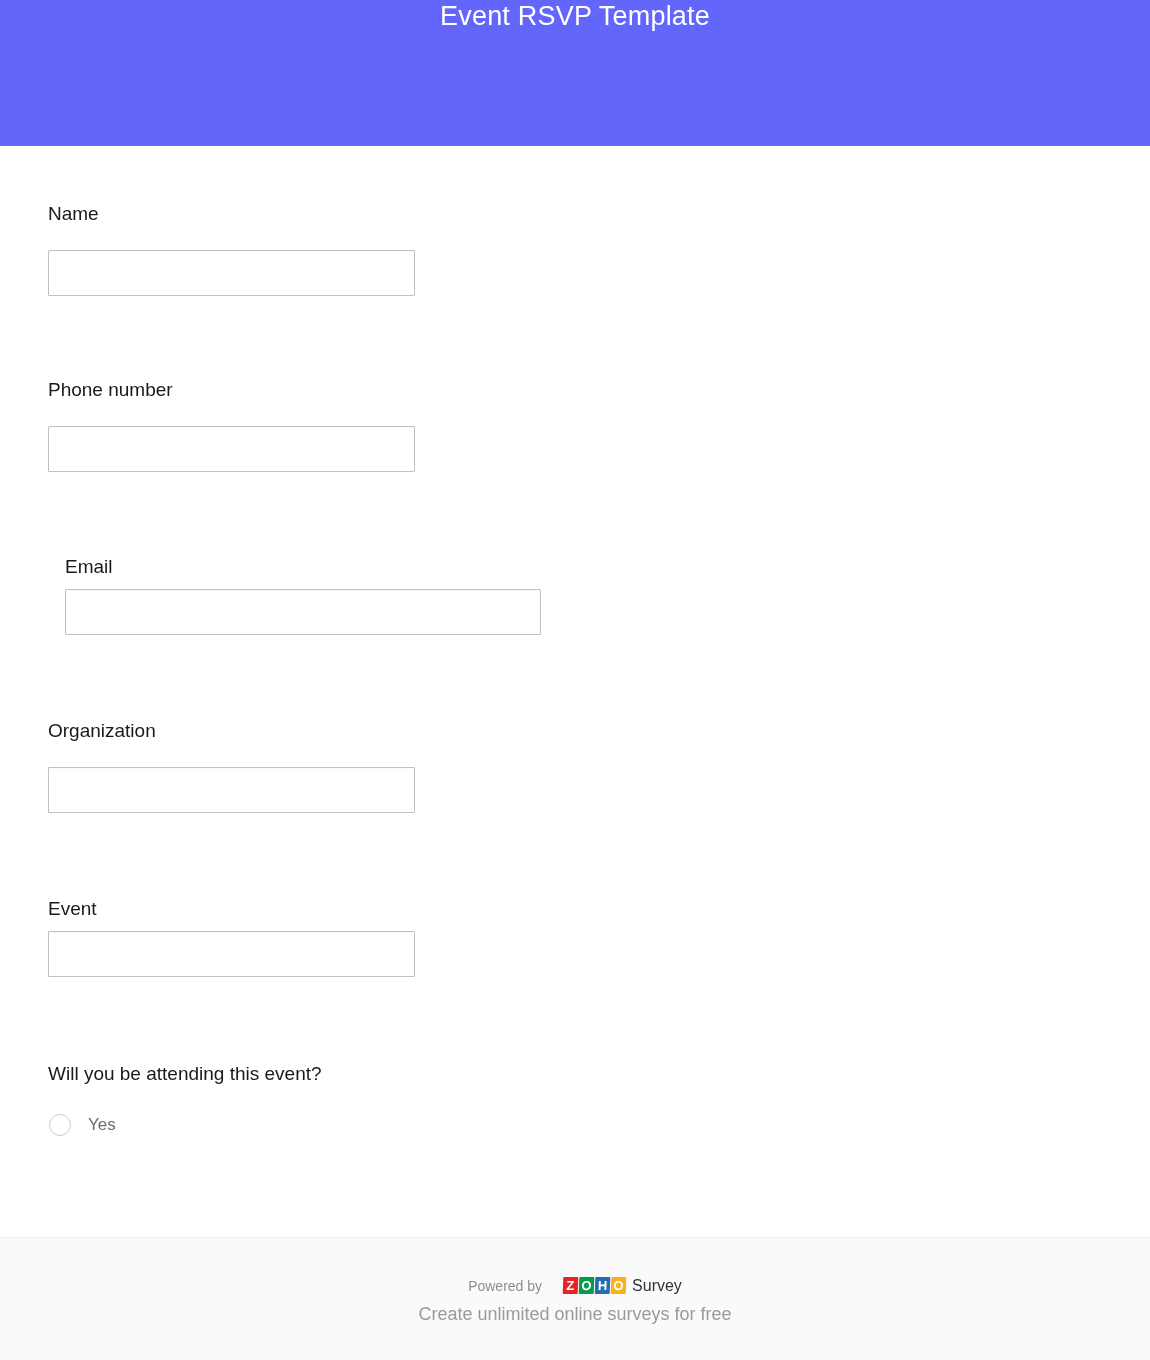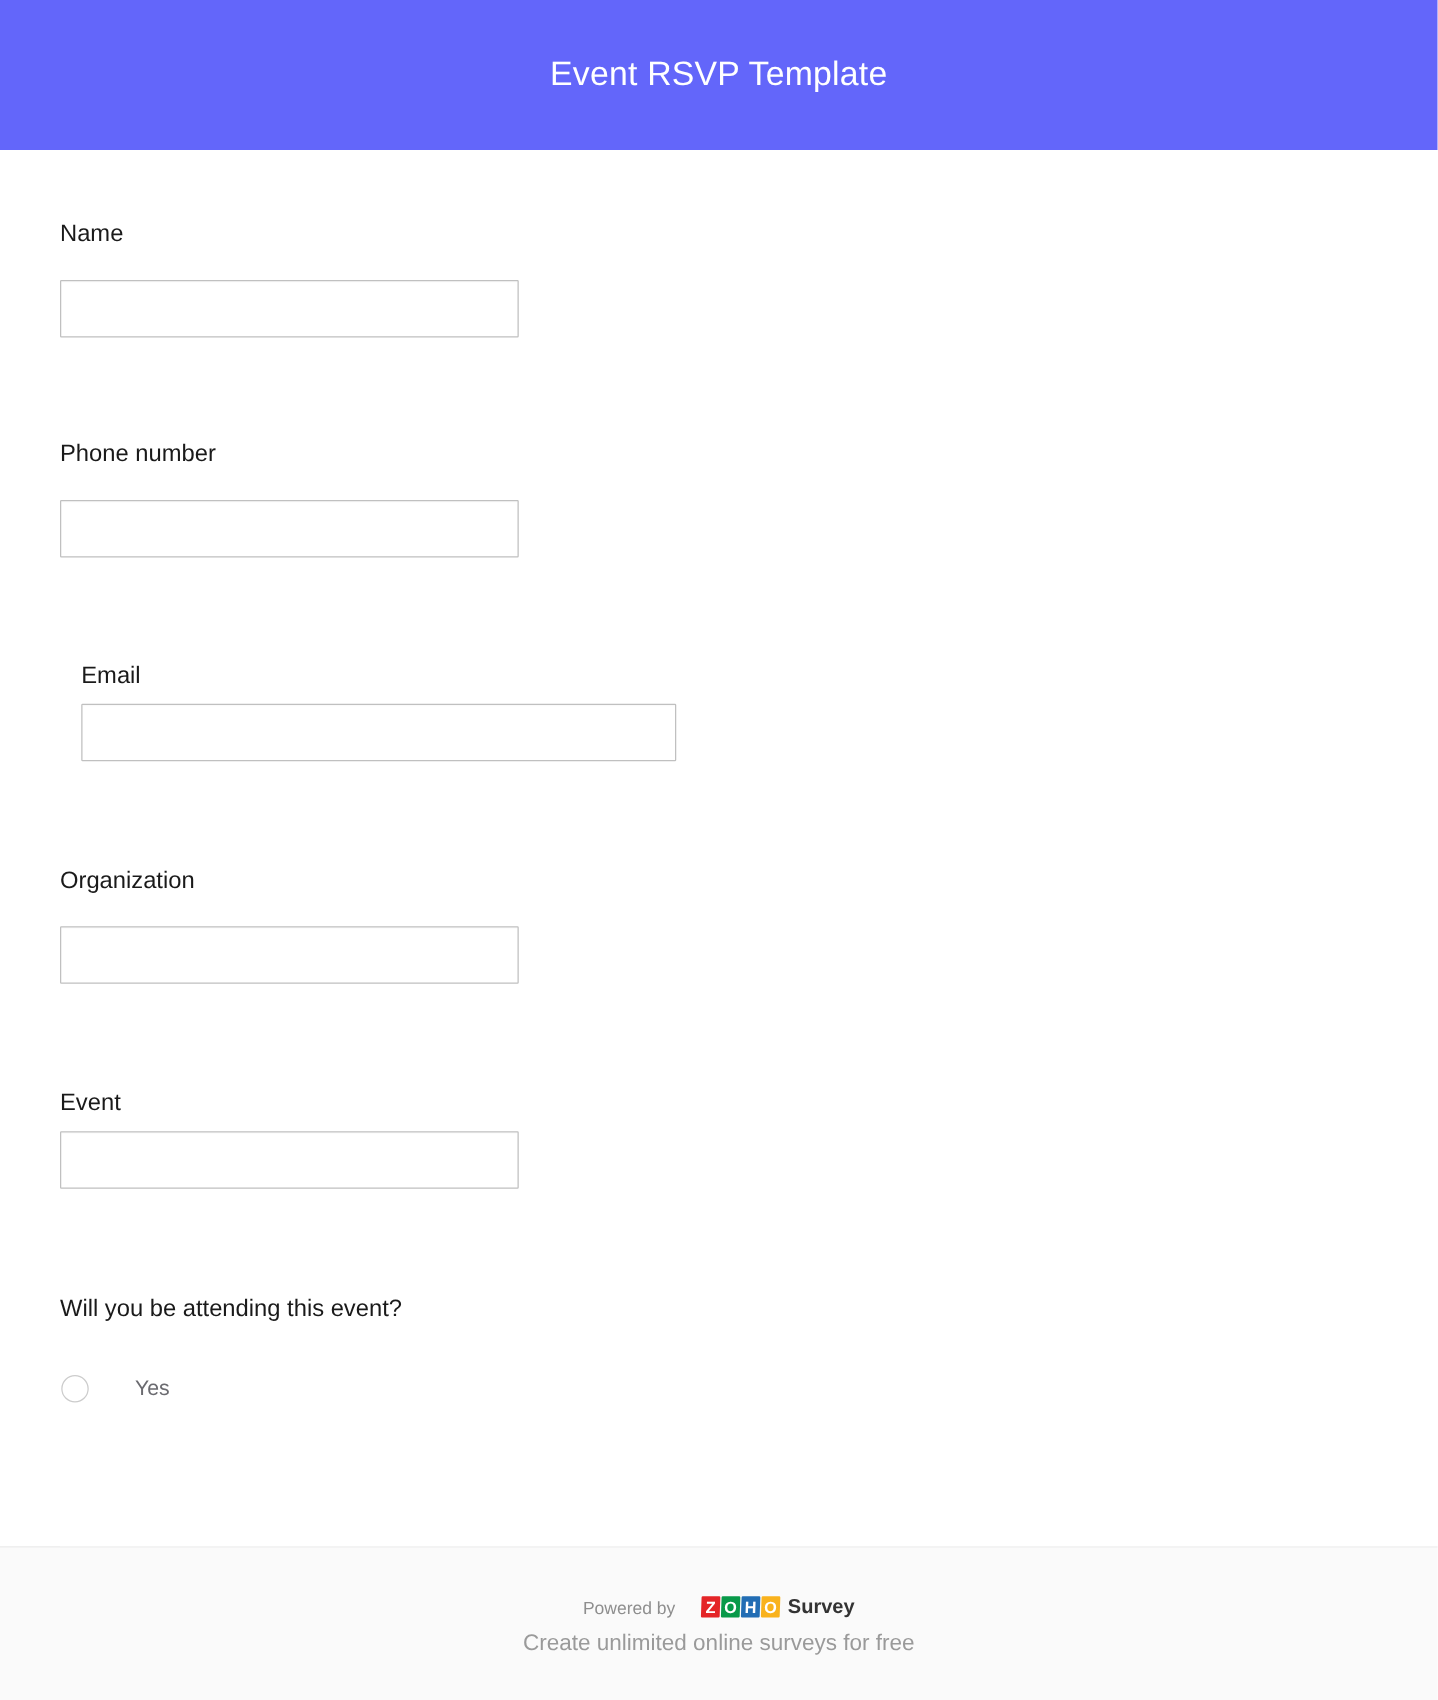--- a/index.html
+++ b/index.html
@@ -20,24 +20,23 @@
     width: 1150px;
     height: 1360px;
     display: flex;
     flex-direction: column;
     background: #ffffff;
   }
 
   
   .survey-header {
     width: 100%;
-    height: 120px;
+    height: 146px;
     background: #6366fa;
     display: flex;
-    align-items: center;
     justify-content: center;
     box-sizing: border-box;
     flex: 0 0 auto;
   }
   .survey-title {
     color: #ffffff;
     font-size: 27px;
     font-weight: 400;
     letter-spacing: 0.2px;
     line-height: 1.2;
@@ -93,23 +92,22 @@
 
   .label-gap-lg { height: 24px; }
   .label-gap-sm { height: 10px; }
 
   
   .radio-group {
     margin-top: 28px;
   }
   .radio-row {
     display: flex;
-    align-items: center;
+    align-items: flex-start;
     height: 45px;
-    gap: 20px;
   }
   .radio-circle {
     width: 22px;
     height: 22px;
     border: 1px solid #cccccc;
     border-radius: 50%;
     background: #ffffff;
     box-sizing: border-box;
     margin-left: 1px;
     flex: 0 0 auto;
@@ -166,21 +164,21 @@
     transform: skewX(-2deg);
   }
   .zoho-tile:last-child { margin-right: 0; }
   .zt-z { background: #e42527; }
   .zt-o1 { background: #089949; }
   .zt-h { background: #226db4; }
   .zt-o2 { background: #f9b21d; }
 
   .survey-word {
     font-size: 16px;
-    font-weight: bold;
+    font-weight: normal;
     color: #333333;
     line-height: 20px;
   }
   .footer-tagline {
     font-size: 18px;
     color: #9a9a9a;
     margin-top: 9px;
     line-height: 18px;
     text-align: center;
   }

